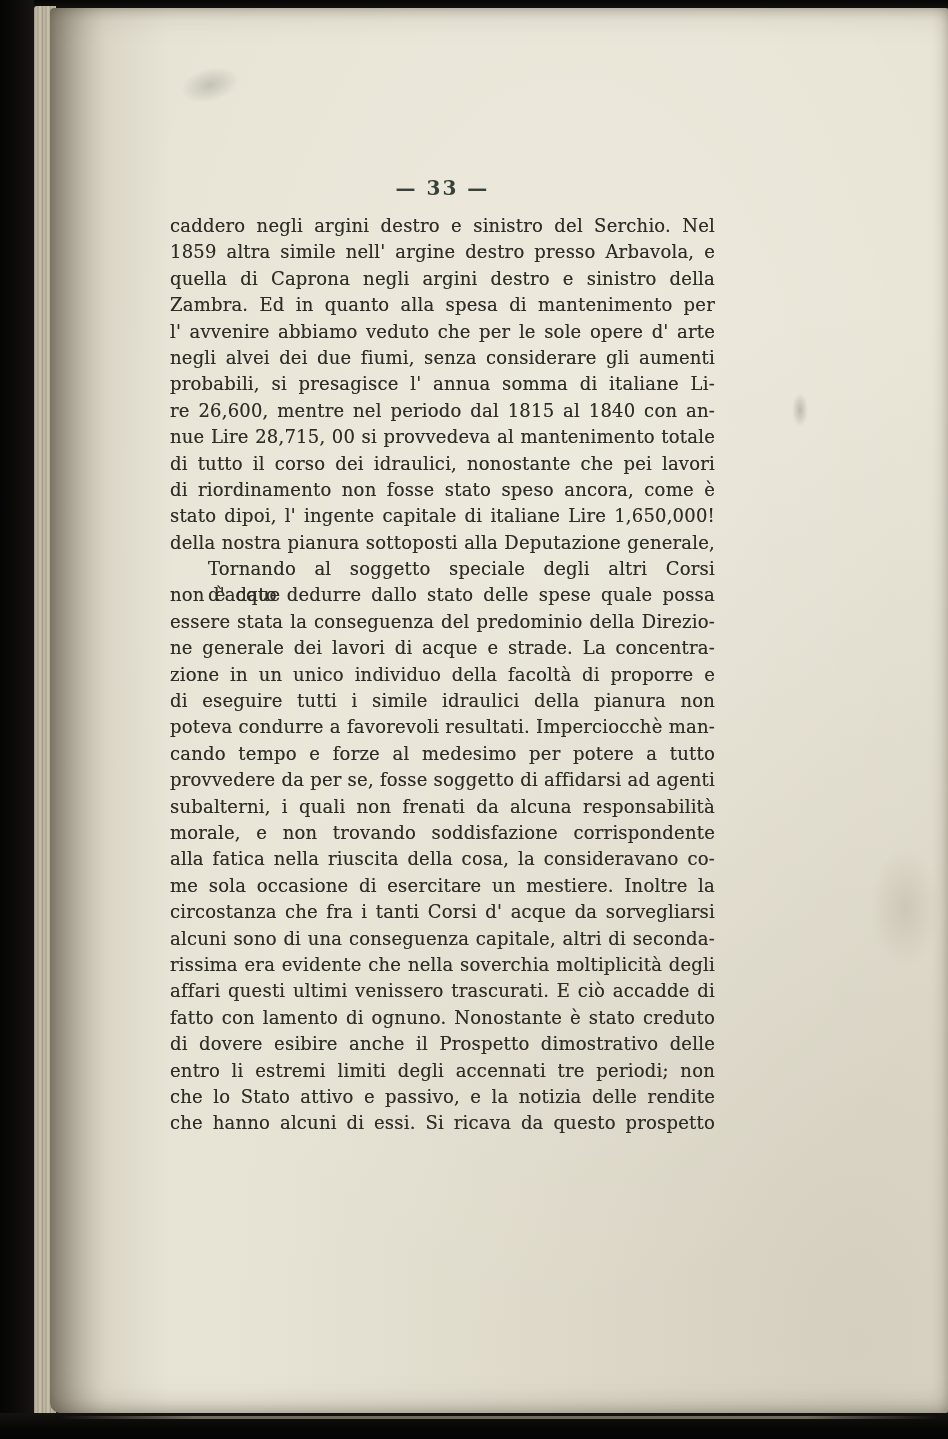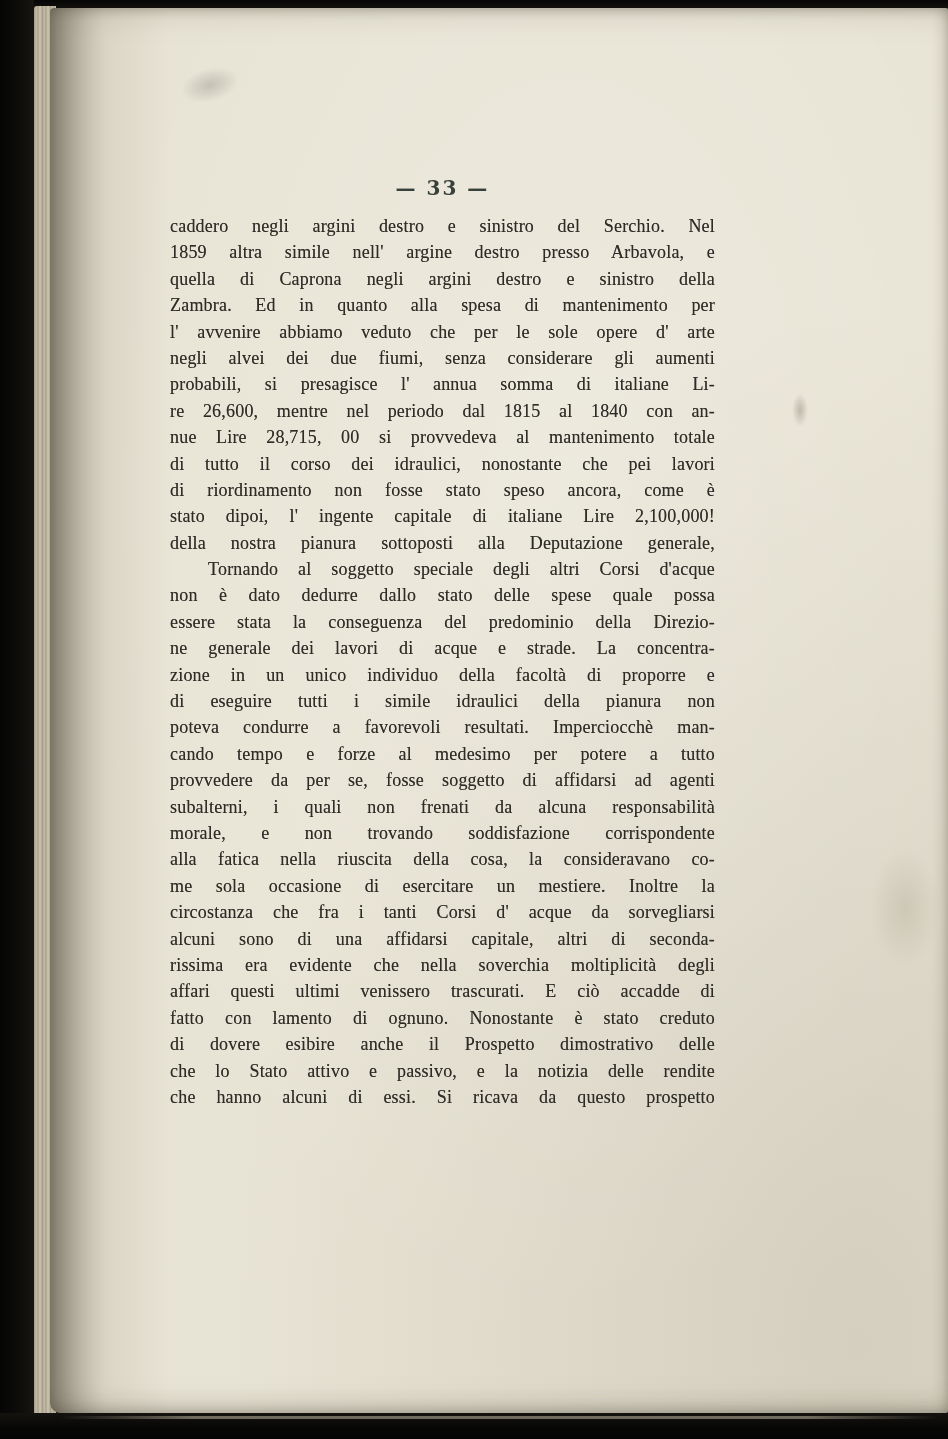--- a/index.html
+++ b/index.html
@@ -83,21 +83,20 @@
     letter-spacing: 0.2px;
   }
   .paragraph { margin: 0; padding: 0; }
   .text-line {
     height: 26.4px;
     line-height: 26.4px;
     text-align: justify;
     text-align-last: justify;
     white-space: normal;
     text-shadow: 0 0 0.4px rgba(46,44,39,0.55);
-    font-family: Liberation Serif, serif;
   }
   .text-line.indented { padding-left: 38px; }
   
   .bottom-band {
     position: absolute;
     left: 0; right: 0; bottom: 0; height: 26px;
     background: linear-gradient(180deg, #15130f 0%, #070706 55%, #040404 100%);
   }
   .bottom-edge-line {
     position: absolute;
@@ -133,43 +132,44 @@
         <div class="text-line">1859 altra simile nell' argine destro presso Arbavola, e</div>
         <div class="text-line">quella di Caprona negli argini destro e sinistro della</div>
         <div class="text-line">Zambra. Ed in quanto alla spesa di mantenimento per</div>
         <div class="text-line">l' avvenire abbiamo veduto che per le sole opere d' arte</div>
         <div class="text-line">negli alvei dei due fiumi, senza considerare gli aumenti</div>
         <div class="text-line">probabili, si presagisce l' annua somma di italiane Li-</div>
         <div class="text-line">re 26,600, mentre nel periodo dal 1815 al 1840 con an-</div>
         <div class="text-line">nue Lire 28,715, 00 si provvedeva al mantenimento totale</div>
         <div class="text-line">di tutto il corso dei idraulici, nonostante che pei lavori</div>
         <div class="text-line">di riordinamento non fosse stato speso ancora, come è</div>
-        <div class="text-line">stato dipoi, l' ingente capitale di italiane Lire 2,100,000!</div>
+        <div class="text-line">stato dipoi, l' ingente capitale di italiane Lire 1,650,000!</div>
       </div>
       <div class="paragraph">
         <div class="text-line">della nostra pianura sottoposti alla Deputazione generale,</div>
         <div class="text-line indented">Tornando al soggetto speciale degli altri Corsi d'acque</div>
         <div class="text-line">non è dato dedurre dallo stato delle spese quale possa</div>
         <div class="text-line">essere stata la conseguenza del predominio della Direzio-</div>
         <div class="text-line">ne generale dei lavori di acque e strade. La concentra-</div>
         <div class="text-line">zione in un unico individuo della facoltà di proporre e</div>
         <div class="text-line">di eseguire tutti i simile idraulici della pianura non</div>
         <div class="text-line">poteva condurre a favorevoli resultati. Imperciocchè man-</div>
         <div class="text-line">cando tempo e forze al medesimo per potere a tutto</div>
         <div class="text-line">provvedere da per se, fosse soggetto di affidarsi ad agenti</div>
         <div class="text-line">subalterni, i quali non frenati da alcuna responsabilità</div>
         <div class="text-line">morale, e non trovando soddisfazione corrispondente</div>
         <div class="text-line">alla fatica nella riuscita della cosa, la consideravano co-</div>
         <div class="text-line">me sola occasione di esercitare un mestiere. Inoltre la</div>
         <div class="text-line">circostanza che fra i tanti Corsi d' acque da sorvegliarsi</div>
-        <div class="text-line">alcuni sono di una affidarsi capitale, altri di seconda-</div>
+        <div class="text-line">alcuni sono di una conseguenza capitale, altri di seconda-</div>
         <div class="text-line">rissima era evidente che nella soverchia moltiplicità degli</div>
         <div class="text-line">affari questi ultimi venissero trascurati. E ciò accadde di</div>
         <div class="text-line">fatto con lamento di ognuno. Nonostante è stato creduto</div>
         <div class="text-line">di dovere esibire anche il Prospetto dimostrativo delle</div>
+        <div class="text-line">entro li estremi limiti degli accennati tre periodi; non</div>
         <div class="text-line">che lo Stato attivo e passivo, e la notizia delle rendite</div>
         <div class="text-line">che hanno alcuni di essi. Si ricava da questo prospetto</div>
       </div>
     </div>
 
   <div class="bottom-band"></div>
   <div class="bottom-edge-line"></div>
 </div>
 
 </body></html>

